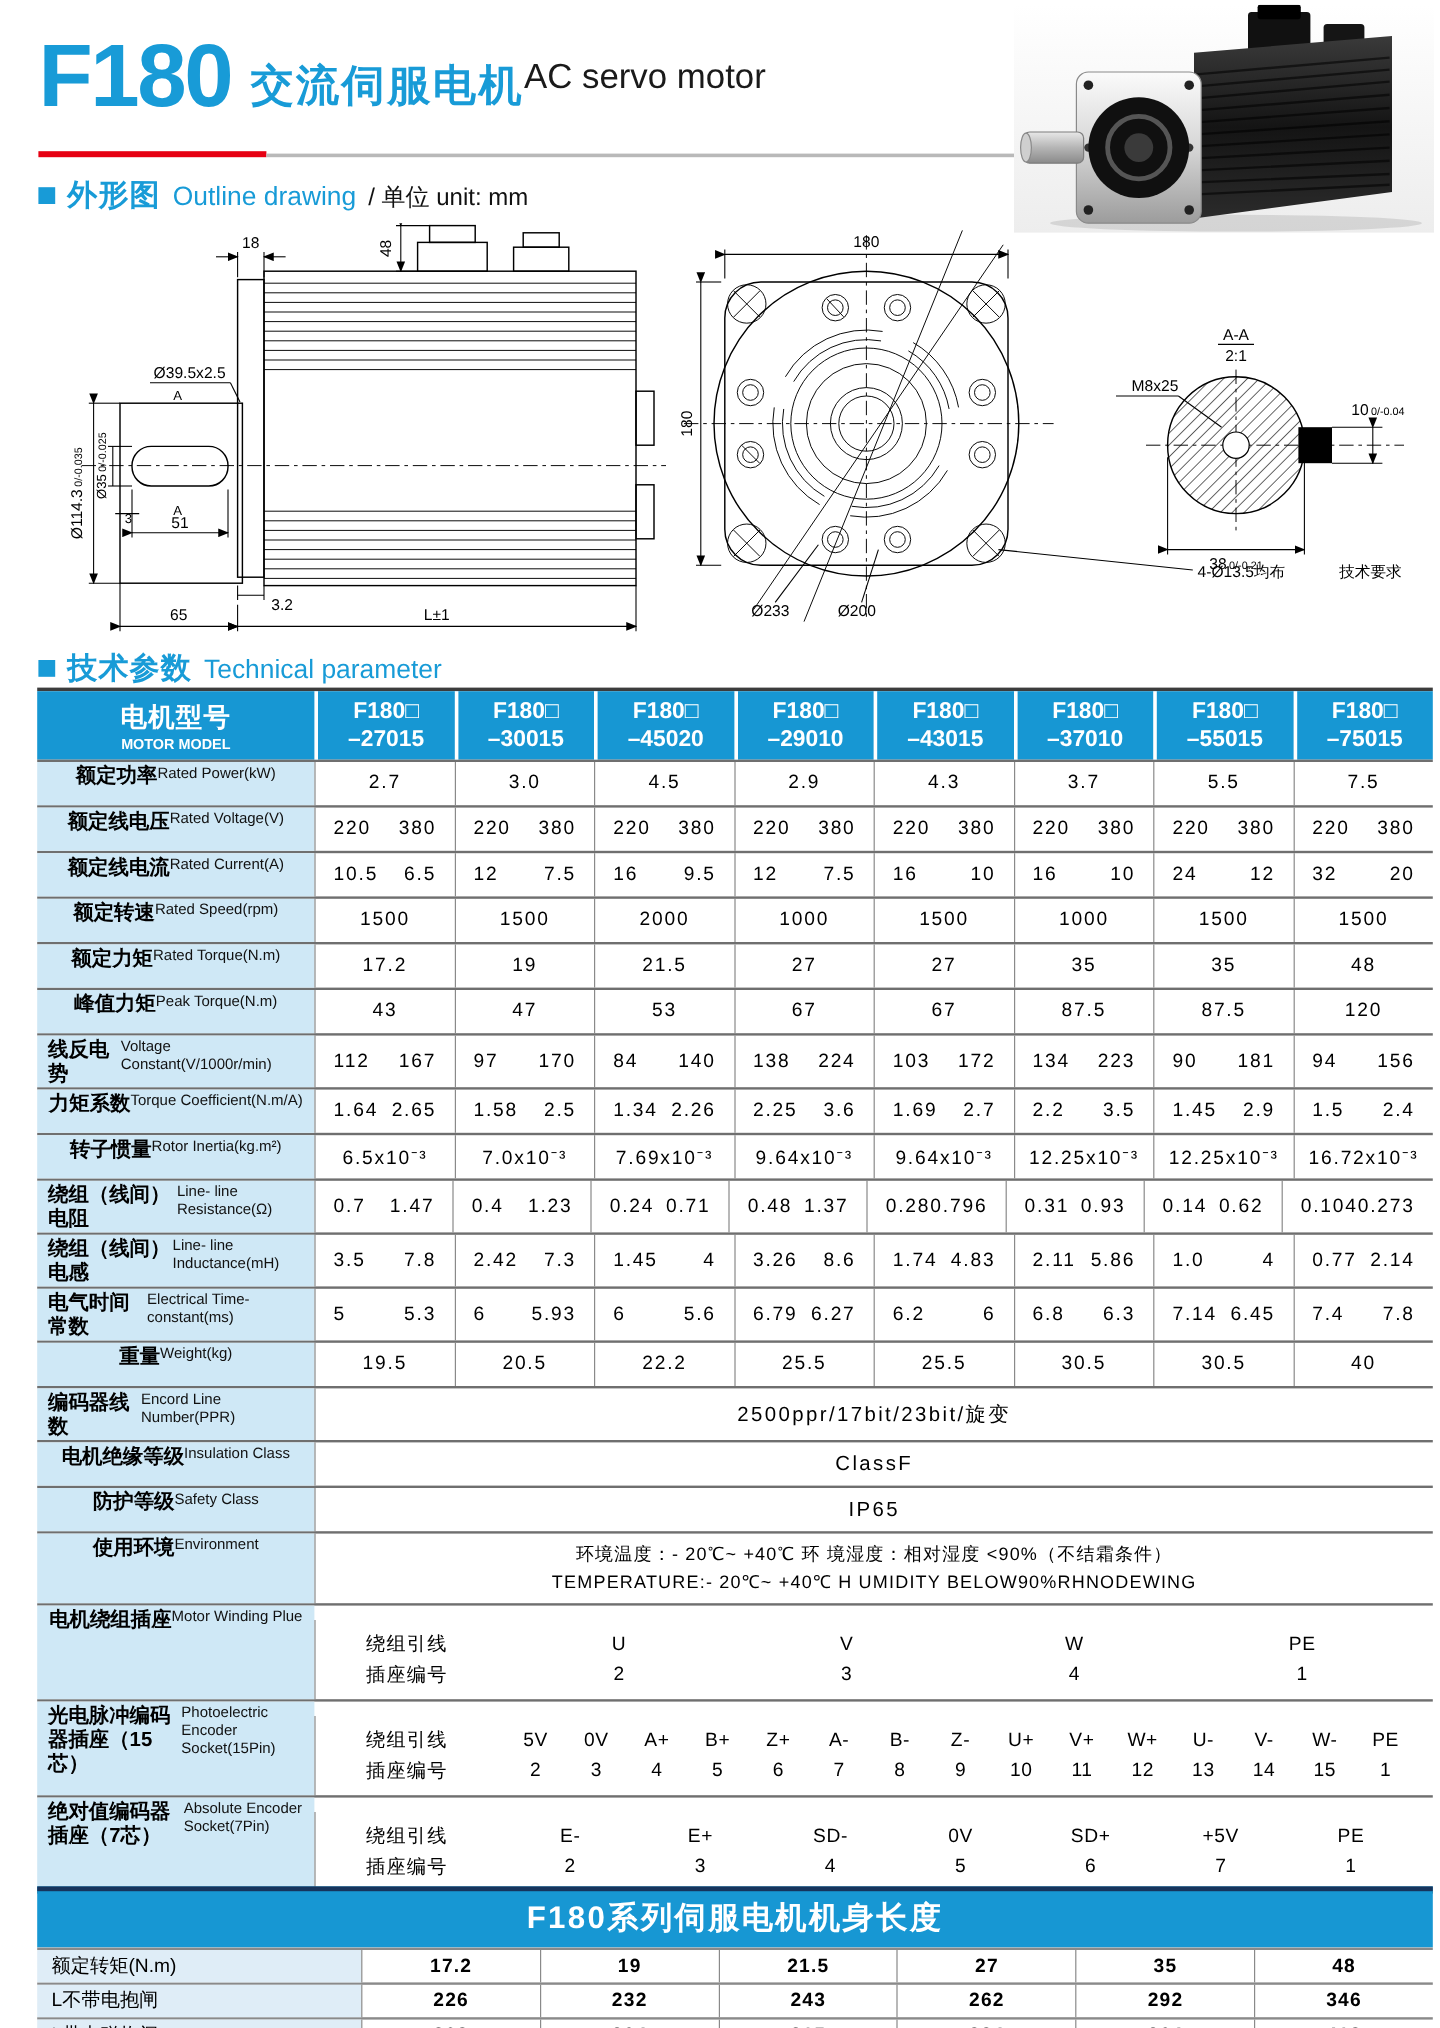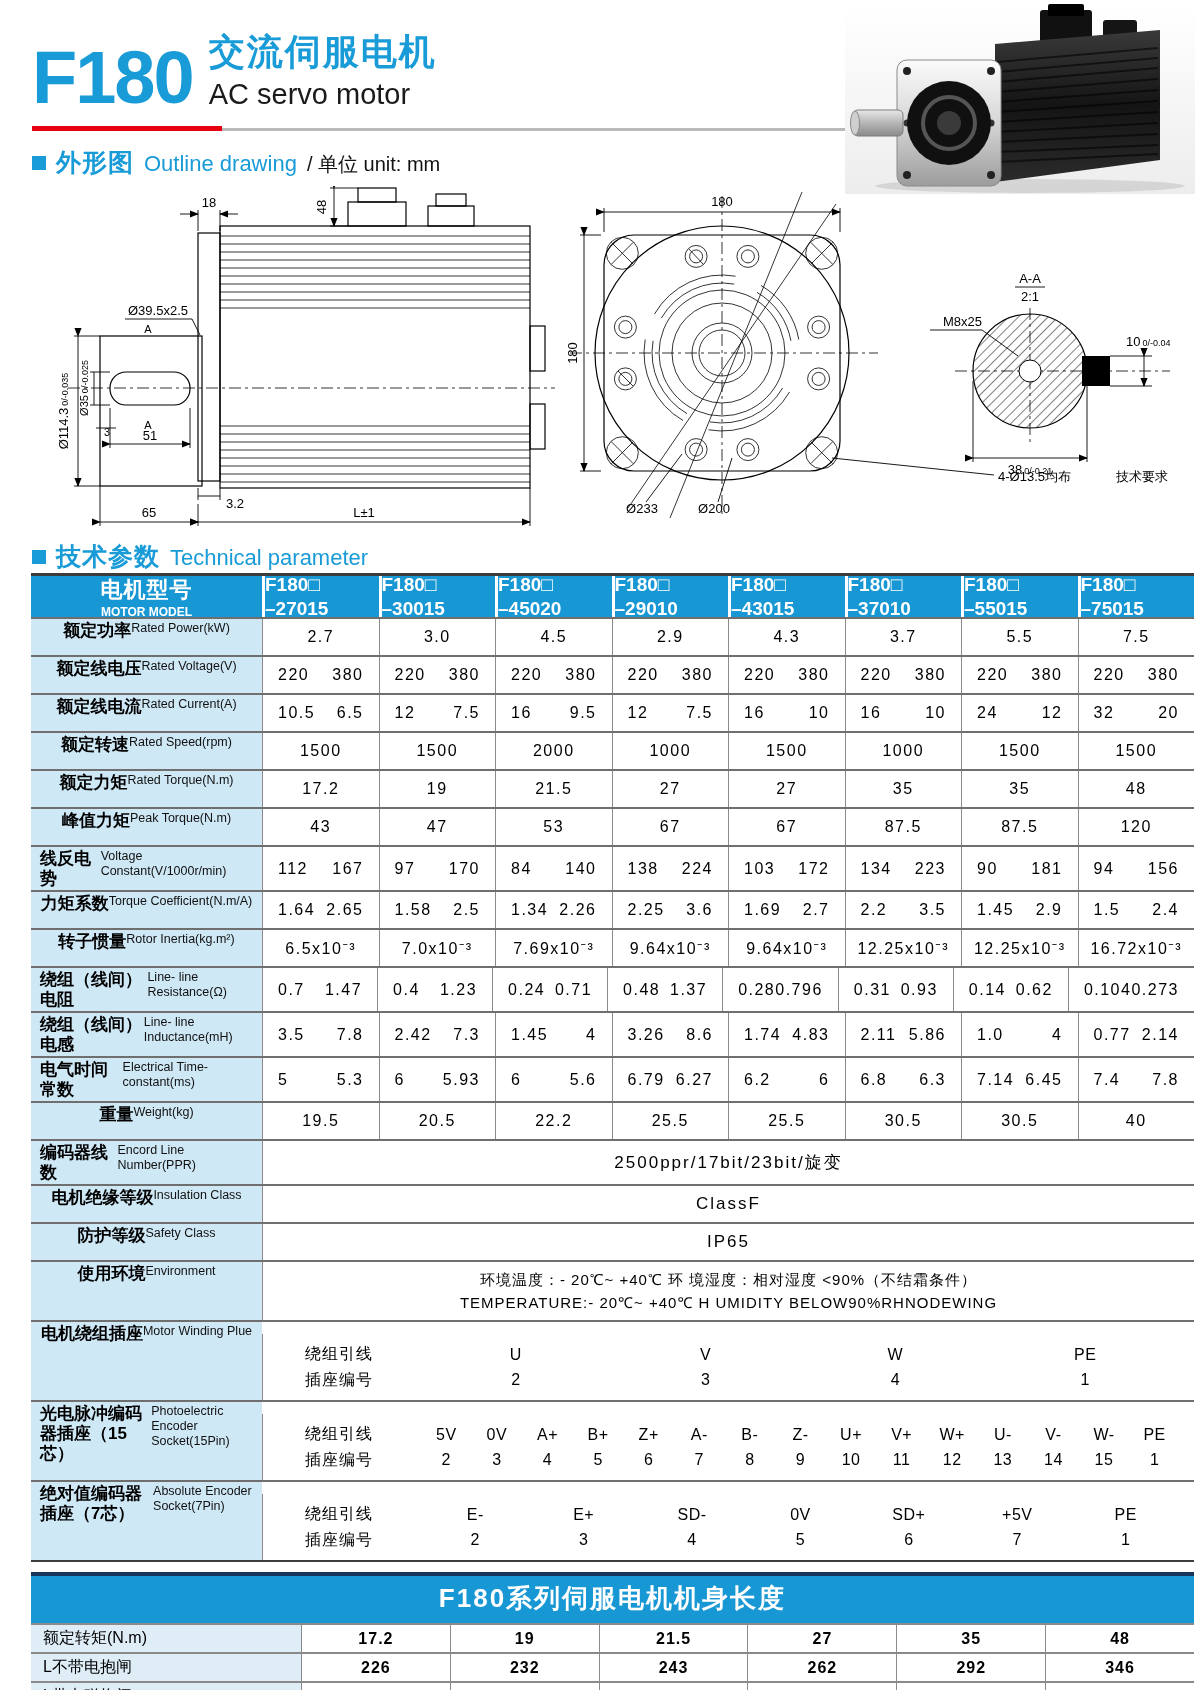--- a/index.html
+++ b/index.html
@@ -1,21 +1,21 @@
 <!DOCTYPE html>
 <html><head>
 <meta charset="utf-8">
 <style>
   html,body{margin:0;padding:0;background:#fff;}
   .page{position:relative;width:1200px;height:1690px;background:#fff;overflow:hidden;
         font-family:"Liberation Sans",sans-serif;color:#000;border-radius:21px;}
   
   .brand{position:absolute;left:32px;top:28px;display:flex;align-items:flex-end;gap:16px;}
   .brand .model{font-size:74px;line-height:0.95;font-weight:800;color:#189bd7;letter-spacing:-2px;}
-  .brand .names{display:flex;flex-direction:column;padding-bottom:2px;}
+  .brand .names{display:flex;flex-direction:row;padding-bottom:2px;}
   .brand .zh{font-size:36px;font-weight:800;color:#189bd7;letter-spacing:2px;}
   .brand .en{font-size:29px;color:#1a1a1a;margin-top:1px;}
   .divider{position:absolute;left:32px;top:126px;width:1136px;display:flex;align-items:flex-end;}
   .divider .red{width:190px;height:5px;background:#e60012;}
   .divider .gray{flex:1;height:3px;background:#b9b9b9;}
   
   .sect{display:flex;align-items:baseline;gap:10px;margin-left:32px;}
   .sect .sq{width:14px;height:14px;background:#189bd7;align-self:center;}
   .sect .zh{font-size:25px;font-weight:800;color:#189bd7;letter-spacing:1px;}
   .sect .en{font-size:22px;color:#189bd7;}
@@ -29,27 +29,27 @@
   svg .sm{font-size:11px;}
   .s{fill:none;stroke:#000;stroke-width:1.2;}
   .t{fill:none;stroke:#000;stroke-width:0.8;}
   .cl{fill:none;stroke:#000;stroke-width:0.8;stroke-dasharray:12 4 3 4;}
   .dim{fill:none;stroke:#000;stroke-width:0.9;}
   
   .photo{position:absolute;left:845px;top:4px;width:350px;height:190px;}
   
   .spec{position:absolute;left:31px;top:573px;width:1163px;border-top:3px solid #3c3c3c;
         border-bottom:2px solid #3c3c3c;box-sizing:border-box;}
-  .spec-head{display:flex;background:#1797d3;color:#fff;height:41px;}
+  .spec-head{display:flex;background:#1797d3;color:#fff;height:57px;}
   .spec-corner{width:231px;display:flex;flex-direction:column;justify-content:center;align-items:center;}
   .spec-corner .zh{font-size:22px;font-weight:800;letter-spacing:1px;}
   .spec-corner .en{font-size:12px;font-weight:700;}
   .spec-model-headers{flex:1;display:flex;}
   .spec-hcell{flex:1;border-left:3px solid #fff;display:flex;flex-direction:column;justify-content:center;
-              font-size:19px;font-weight:700;line-height:1.25;}
+              align-items:center;font-size:19px;font-weight:700;line-height:1.25;}
   .spec-row{display:flex;border-top:2px solid #6f6f6f;min-height:36px;}
   .spec-label{width:231px;background:#cfe8f6;padding:2px 9px;box-sizing:border-box;
               display:flex;flex-direction:row;justify-content:center;}
   .spec-label .zh{font-size:17px;font-weight:700;line-height:1.15;}
   .spec-label .en{font-size:12.5px;line-height:1.2;color:#111;}
   .spec-vals{flex:1;display:flex;}
   .spec-cell{flex:1;border-left:1px solid #8a8a8a;display:flex;align-items:center;justify-content:center;
              font-size:16px;letter-spacing:1.5px;}
   .spec-cell.dual{justify-content:space-between;padding:0 15px;box-sizing:border-box;}
   .spec-cell.wide{letter-spacing:2px;font-size:17px;}

